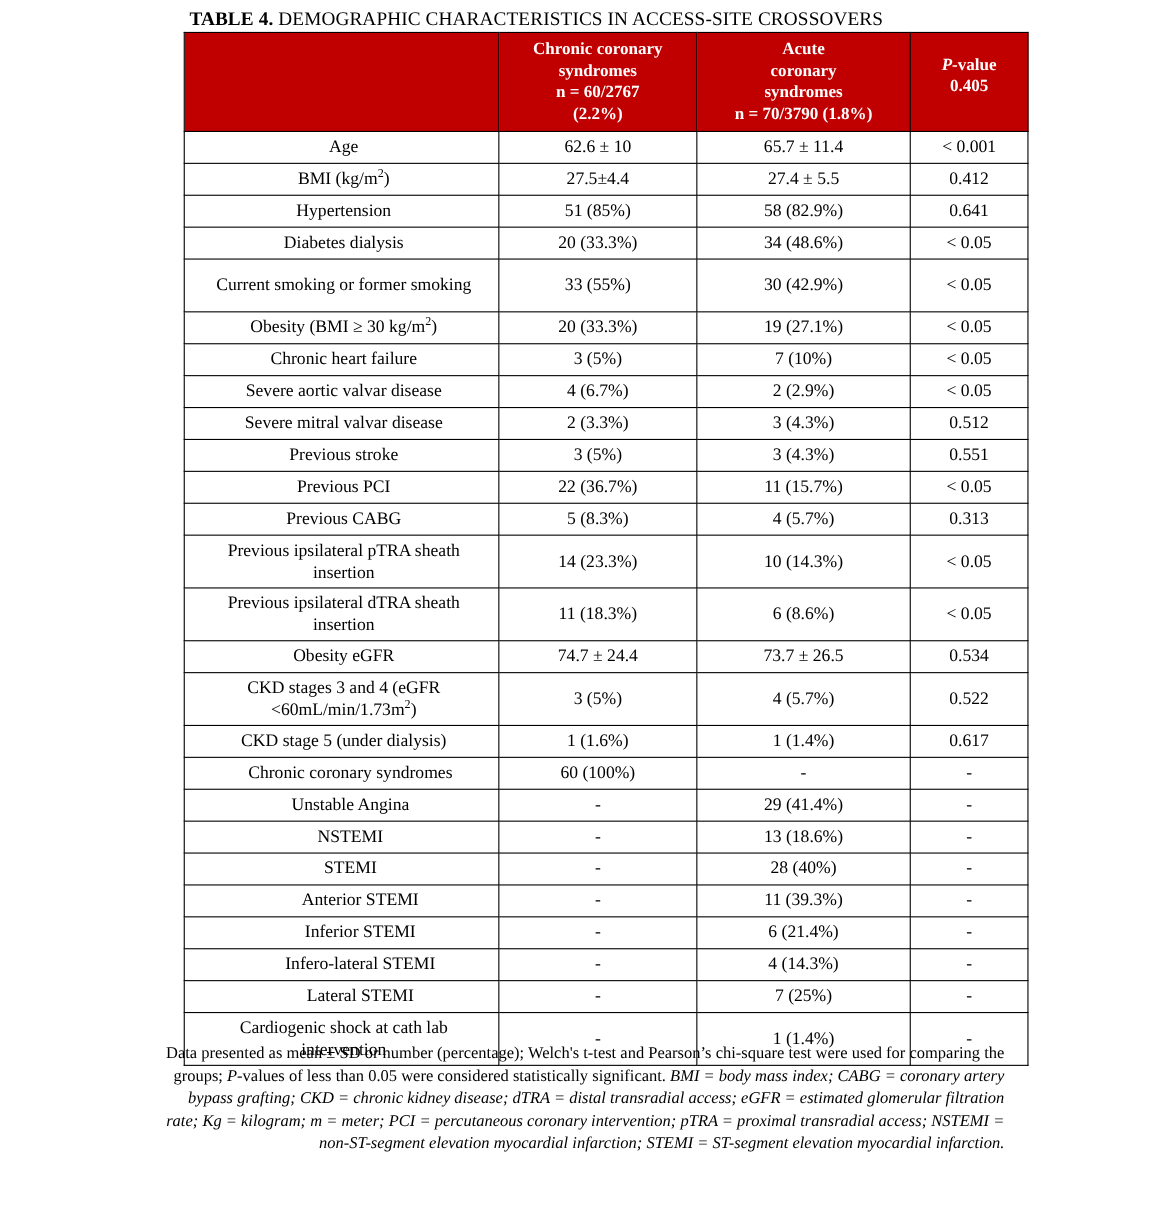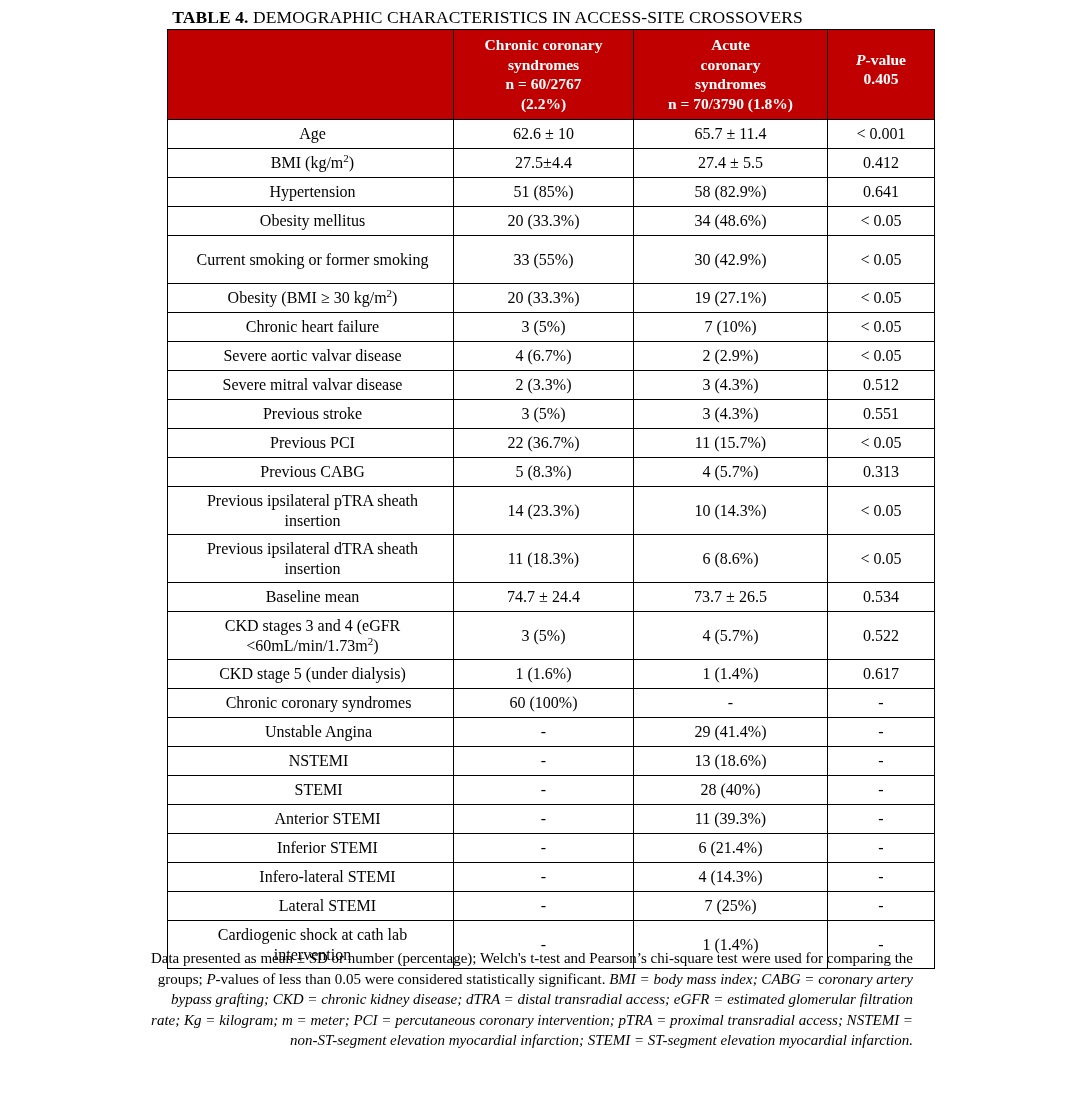--- a/index.html
+++ b/index.html
@@ -165,21 +165,21 @@
             <td class="val">27.4 ± 5.5</td>
             <td class="val">0.412</td>
           </tr>
           <tr class="r-norm">
             <td class="lbl"><span>Hypertension</span></td>
             <td class="val">51 (85%)</td>
             <td class="val">58 (82.9%)</td>
             <td class="val">0.641</td>
           </tr>
           <tr class="r-norm">
-            <td class="lbl"><span>Obesity mellitus</span></td>
+            <td class="lbl"><span>Diabetes dialysis</span></td>
             <td class="val">20 (33.3%)</td>
             <td class="val">34 (48.6%)</td>
             <td class="val">&lt; 0.05</td>
           </tr>
           <tr class="r-tall">
             <td class="lbl"><span>Current smoking or former smoking</span></td>
             <td class="val">33 (55%)</td>
             <td class="val">30 (42.9%)</td>
             <td class="val">&lt; 0.05</td>
           </tr>
@@ -231,21 +231,21 @@
             <td class="val">10 (14.3%)</td>
             <td class="val">&lt; 0.05</td>
           </tr>
           <tr class="r-tall">
             <td class="lbl"><span>Previous ipsilateral dTRA sheath insertion</span></td>
             <td class="val">11 (18.3%)</td>
             <td class="val">6 (8.6%)</td>
             <td class="val">&lt; 0.05</td>
           </tr>
           <tr class="r-norm">
-            <td class="lbl"><span>Baseline mean</span></td>
+            <td class="lbl"><span>Obesity eGFR</span></td>
             <td class="val">74.7 ± 24.4</td>
             <td class="val">73.7 ± 26.5</td>
             <td class="val">0.534</td>
           </tr>
           <tr class="r-tall">
             <td class="lbl"><span>CKD stages 3 and 4 (eGFR &lt;60mL/min/1.73m</span><sup class="u">2</sup><span>)</span></td>
             <td class="val">3 (5%)</td>
             <td class="val">4 (5.7%)</td>
             <td class="val">0.522</td>
           </tr>

